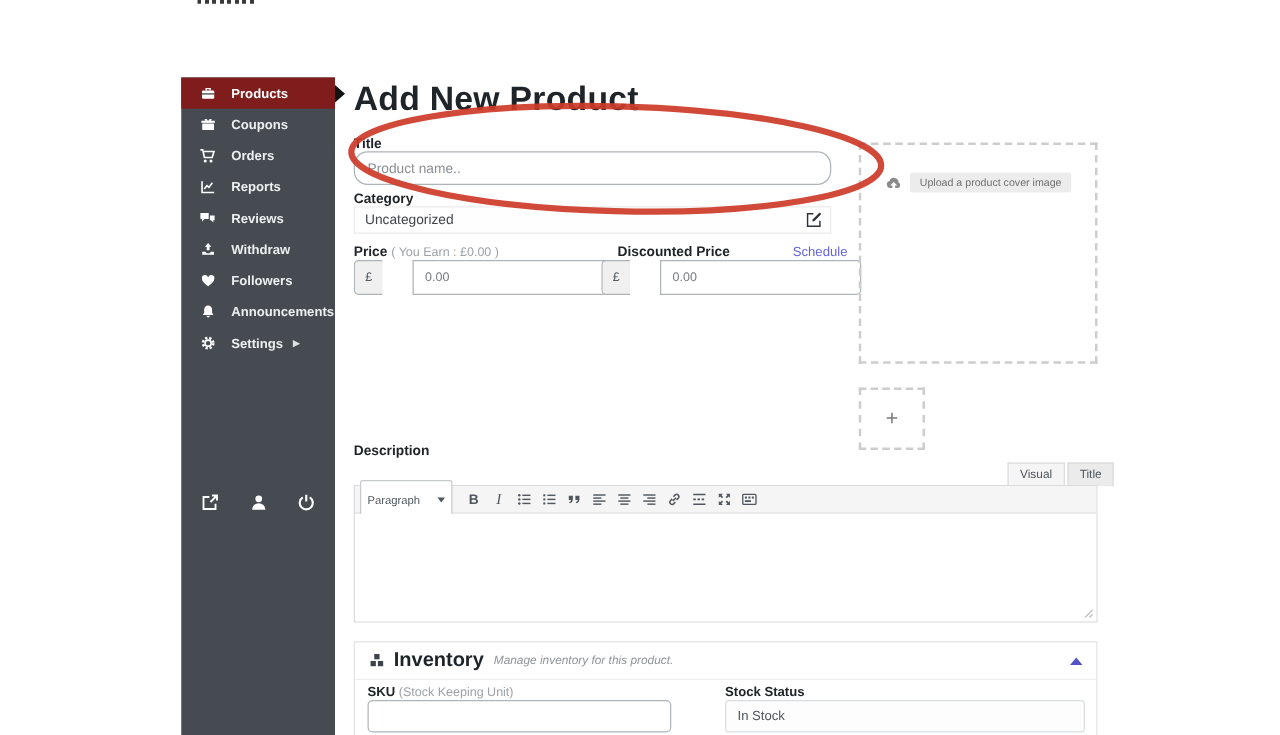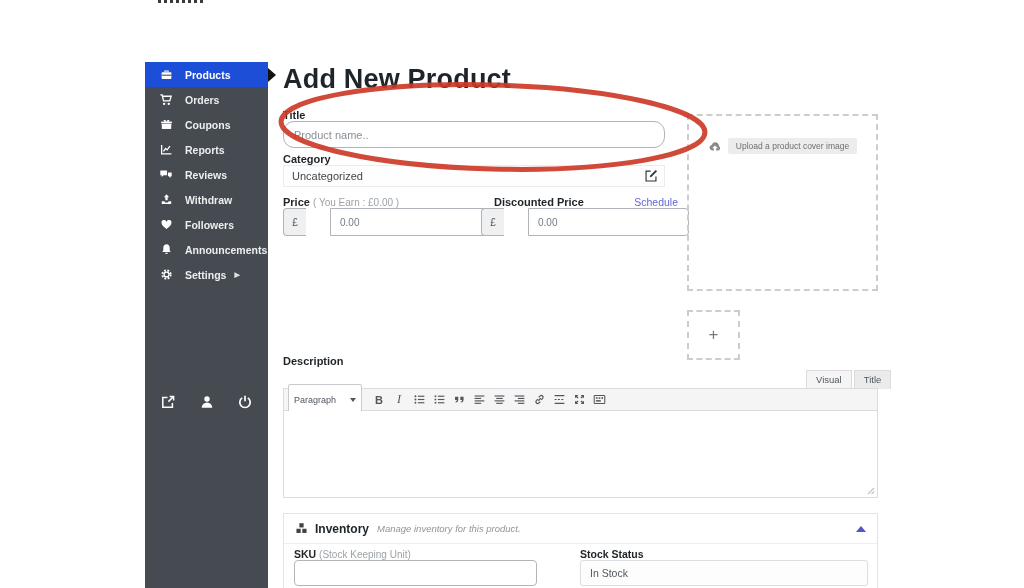--- a/index.html
+++ b/index.html
@@ -10,21 +10,21 @@
   
   #top-artifact { left:158px; top:0; width:46px; height:3px;
     background:repeating-linear-gradient(90deg,#3a3a3a 0 3px, transparent 3px 6px); }
 
   
   #sidebar { left:145px; top:62px; width:123px; height:526px; background:#454b51; }
   .side-item { position:relative; display:flex; align-items:center; height:25px;
     padding-left:14px; color:#eceeef; font-size:10.5px; font-weight:600; cursor:pointer; }
   .side-item .s-ico { width:14px; height:14px; margin-right:12px; flex:0 0 14px;
     display:flex; align-items:center; justify-content:center; color:#fff; }
-  .side-item.active { background:#1d4ed8; color:#ffffff; font-weight:700; }
+  .side-item.active { background:#7f1d1d; color:#ffffff; font-weight:700; }
   .side-item.active::after { content:""; position:absolute; right:-8px; top:50%;
     transform:translateY(-50%); border-top:7px solid transparent;
     border-bottom:7px solid transparent; border-left:8px solid #121212; }
   .submenu-caret { margin-left:8px; font-size:7px; color:#dfe1e2; }
   #sidebar-footer { position:absolute; left:0; bottom:178px; top:auto; width:100%;
     display:flex; justify-content:space-between; padding:0 15px; }
   #sidebar-footer .f-ico { width:16px; height:16px; color:#fff; cursor:pointer; }
   svg { display:block; }
 
   
@@ -87,21 +87,21 @@
   .tb-b { font-weight:800; font-size:11px; }
   .tb-i { font-style:italic; font-family:"Liberation Serif",serif; font-size:12px; }
   #editor-body { position:relative; height:86px; background:#fff; }
   #resize-handle { position:absolute; right:2px; bottom:2px; width:10px; height:10px; opacity:.55; }
 
   
   #inventory-box { left:283px; top:513px; width:595px; height:90px; border:1px solid #e3e3e3; background:#fff; }
   #inv-header { height:30px; display:flex; align-items:center; padding:0 11px;
     border-bottom:1px solid #efefef; cursor:pointer; }
   #inv-header .cubes { width:13px; height:13px; color:#3c434a; margin-right:7px; }
-  #inv-title { font-size:12px; font-weight:700; color:#1d2327;text-align:center; }
+  #inv-title { font-size:16px; font-weight:700; color:#1d2327;text-align:center; }
   #inv-sub { font-size:9.5px; font-style:italic; color:#8f959a; margin-left:8px; }
   #inv-caret { margin-left:auto; border-bottom:6px solid #5552c6; border-left:5px solid transparent;
     border-right:5px solid transparent; }
   #sku-label { left:294px; top:548px; font-size:10.5px; }
   #sku-input { left:294px; top:560px; width:243px; height:26px; border:1px solid #b0b5ba;
     border-radius:4px; padding:0 8px; font-size:11px; }
   #stock-label { left:580px; top:548px; font-size:10.5px; }
   #stock-select { left:580px; top:560px; width:288px; height:26px; border:1px solid #dadee1;
     background:#fdfdfd; display:flex; align-items:center; padding:0 9px; font-size:10.5px;
     color:#50575e; cursor:pointer; border-radius:3px; }
@@ -123,38 +123,38 @@
           <rect x="2" y="5.3" width="12" height="8.2" rx="1"></rect>
           <path d="M6 5.3V3.6h4v1.7" fill="none" stroke="currentColor" stroke-width="1.3"></path>
           <rect x="2" y="8.3" width="12" height="1" fill="#121212"></rect>
         </svg>
     </span>
     <span>Products</span>
   </div>
 
   <div class="side-item">
     <span class="s-ico">
+      <svg viewBox="0 0 16 16" width="13" height="13" fill="currentColor">
+          <rect x="2.2" y="7.2" width="11.6" height="6.3" rx="0.5"></rect>
+          <rect x="1.4" y="4.4" width="13.2" height="2.1"></rect>
+          <path d="M8 4.2C6.6 1.8 4 2.4 4.6 3.9c.4 1.1 2.3.9 3.4.3 1.1.6 3 .8 3.4-.3C12 2.4 9.4 1.8 8 4.2z"></path>
+        </svg>
+    </span>
+    <span>Coupons</span>
+  </div>
+
+  <div class="side-item">
+    <span class="s-ico">
       <svg viewBox="0 0 16 16" width="14" height="14" fill="currentColor">
           <path d="M1.5 2.2h2.1l1.6 6.9h7.1l1.6-5.4H4.2" fill="none" stroke="currentColor" stroke-width="1.5"></path>
           <circle cx="5.9" cy="12.4" r="1.4"></circle>
           <circle cx="11.2" cy="12.4" r="1.4"></circle>
         </svg>
     </span>
     <span>Orders</span>
-  </div>
-
-  <div class="side-item">
-    <span class="s-ico">
-      <svg viewBox="0 0 16 16" width="13" height="13" fill="currentColor">
-          <rect x="2.2" y="7.2" width="11.6" height="6.3" rx="0.5"></rect>
-          <rect x="1.4" y="4.4" width="13.2" height="2.1"></rect>
-          <path d="M8 4.2C6.6 1.8 4 2.4 4.6 3.9c.4 1.1 2.3.9 3.4.3 1.1.6 3 .8 3.4-.3C12 2.4 9.4 1.8 8 4.2z"></path>
-        </svg>
-    </span>
-    <span>Coupons</span>
   </div>
 
   <div class="side-item">
     <span class="s-ico">
       <svg viewBox="0 0 16 16" width="13" height="13" fill="none" stroke="currentColor">
           <path d="M2 2.5v11h12" stroke-width="1.6"></path>
           <path d="M4.2 10.2 6.8 6.8l2 1.7 3.4-4.6" stroke-width="1.6"></path>
         </svg>
     </span>
     <span>Reports</span>

